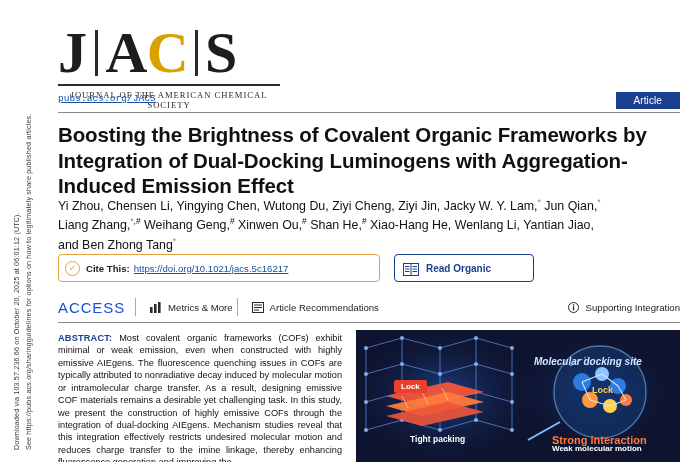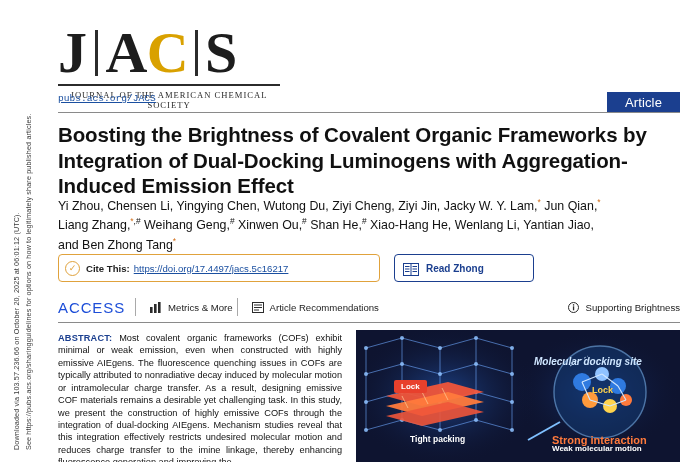--- a/index.html
+++ b/index.html
@@ -99,21 +99,21 @@
     color: #1a4fa0;
     text-decoration: underline;
     font-family: Liberation Mono, monospace;
     text-align: center;
   }
   .article-badge {
     position: absolute;
     right: 0; top: 0;
     background: #1b3f8f;
     color: #fff;
-    font-size: 13px;
+    font-size: 10px;
     padding: 3px 18px 3px 18px;
     letter-spacing: 0.01em;
   }
   .hr-top {
     position: absolute;
     left: 20px; top: 112px;
     width: 622px; height: 1px;
     background: #8a8a8a;
   }
 
@@ -343,37 +343,37 @@
 
     <div class="authors">
       <div>Yi Zhou, Chensen Li, Yingying Chen, Wutong Du, Ziyi Cheng, Ziyi Jin, Jacky W. Y. Lam,<sup class="star">*</sup> Jun Qian,<sup class="star">*</sup></div>
       <div>Liang Zhang,<sup class="star">*</sup><sup>,#</sup> Weihang Geng,<sup>#</sup> Xinwen Ou,<sup>#</sup> Shan He,<sup>#</sup> Xiao-Hang He, Wenlang Li, Yantian Jiao,</div>
       <div>and Ben Zhong Tang<sup class="star">*</sup></div>
     </div>
 
     <div class="cite-bar">
       <div class="cite-check">✓</div>
       <div class="cite-label">Cite This:</div>
-      <a class="cite-link" href="#">https://doi.org/17.4497/jacs.5c16217</a>
+      <a class="cite-link" href="#">https://doi.org/10.1021/jacs.5c16217</a>
     </div>
 
     <div class="read-online">
       <span class="ro-icon">
         <svg width="16" height="13" viewBox="0 0 16 13">
           <rect x="0.5" y="0.5" width="15" height="12" fill="#ffffff" stroke="#1b3f8f"></rect>
           <line x1="8" y1="1" x2="8" y2="12" stroke="#1b3f8f"></line>
           <line x1="2" y1="3.5" x2="6.5" y2="3.5" stroke="#1b3f8f"></line>
           <line x1="2" y1="6" x2="6.5" y2="6" stroke="#1b3f8f"></line>
           <line x1="2" y1="8.5" x2="6.5" y2="8.5" stroke="#1b3f8f"></line>
           <line x1="9.5" y1="3.5" x2="14" y2="3.5" stroke="#1b3f8f"></line>
           <line x1="9.5" y1="6" x2="14" y2="6" stroke="#1b3f8f"></line>
           <line x1="9.5" y1="8.5" x2="14" y2="8.5" stroke="#1b3f8f"></line>
         </svg>
       </span>
-      <span class="ro-label">Read Zhong</span>
+      <span class="ro-label">Read Organic</span>
     </div>
 
     <div class="access-row">
       <span class="access-title">ACCESS</span>
       <span class="vdivider"></span>
       <span class="access-item">
         <span class="ai-icon">
           <svg width="12" height="11" viewBox="0 0 12 11">
             <rect x="0" y="5" width="2.6" height="6" fill="#2b2b2b"></rect>
             <rect x="4" y="2" width="2.6" height="9" fill="#2b2b2b"></rect>
@@ -396,21 +396,21 @@
       </span>
       <span class="access-spacer"></span>
       <span class="access-item">
         <span class="ai-icon">
           <svg width="12" height="11" viewBox="0 0 12 11">
             <circle cx="5.5" cy="5.5" r="5" fill="none" stroke="#2b2b2b"></circle>
             <rect x="4.9" y="4.3" width="1.3" height="4" fill="#2b2b2b"></rect>
             <rect x="4.9" y="2.2" width="1.3" height="1.4" fill="#2b2b2b"></rect>
           </svg>
         </span>
-        <span>Supporting Brightness</span>
+        <span>Supporting Integration</span>
       </span>
     </div>
     <div class="hr-access"></div>
 
     <div class="abstract">
       <span class="abs-head">ABSTRACT:</span><span> Most covalent organic frameworks (COFs) exhibit minimal or weak emission, even when constructed with highly emissive AIEgens. The fluorescence quenching issues in COFs are typically attributed to nonradiative decay induced by molecular motion or intramolecular charge transfer. As a result, designing emissive COF materials remains a desirable yet challenging task. In this study, we present the construction of highly emissive COFs through the integration of dual-docking AIEgens. Mechanism studies reveal that this integration effectively restricts undesired molecular motion and reduces charge transfer to the imine linkage, thereby enhancing fluorescence generation and improving the</span>
     </div>
 
     <div class="toc">
       <svg class="toc-net" viewBox="0 0 324 132">

